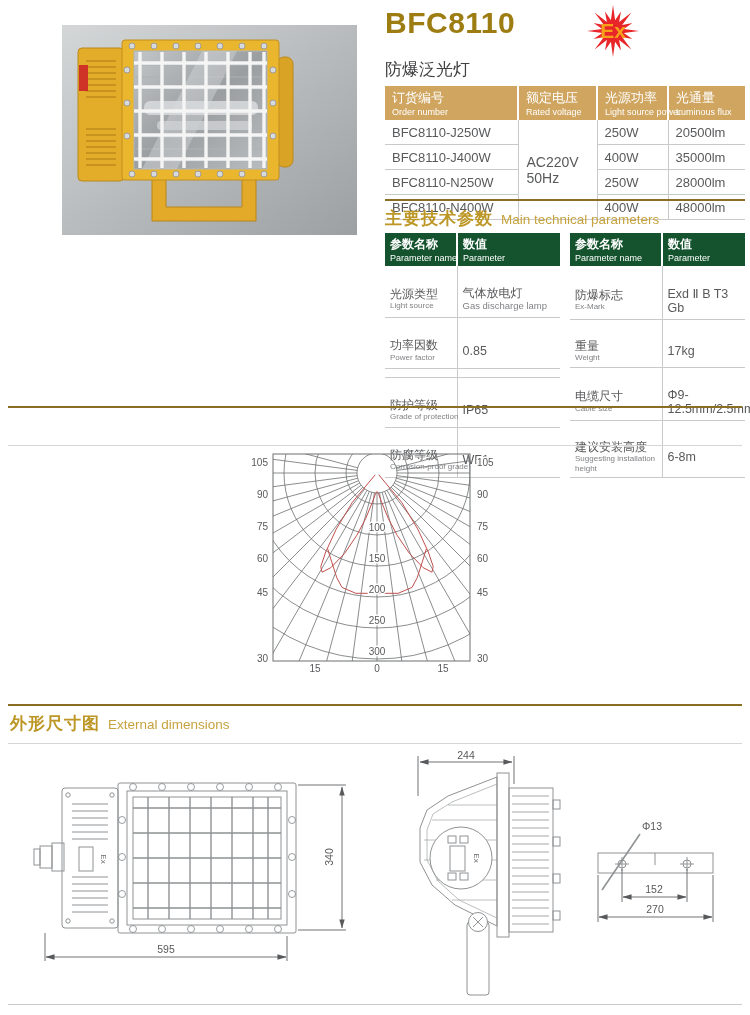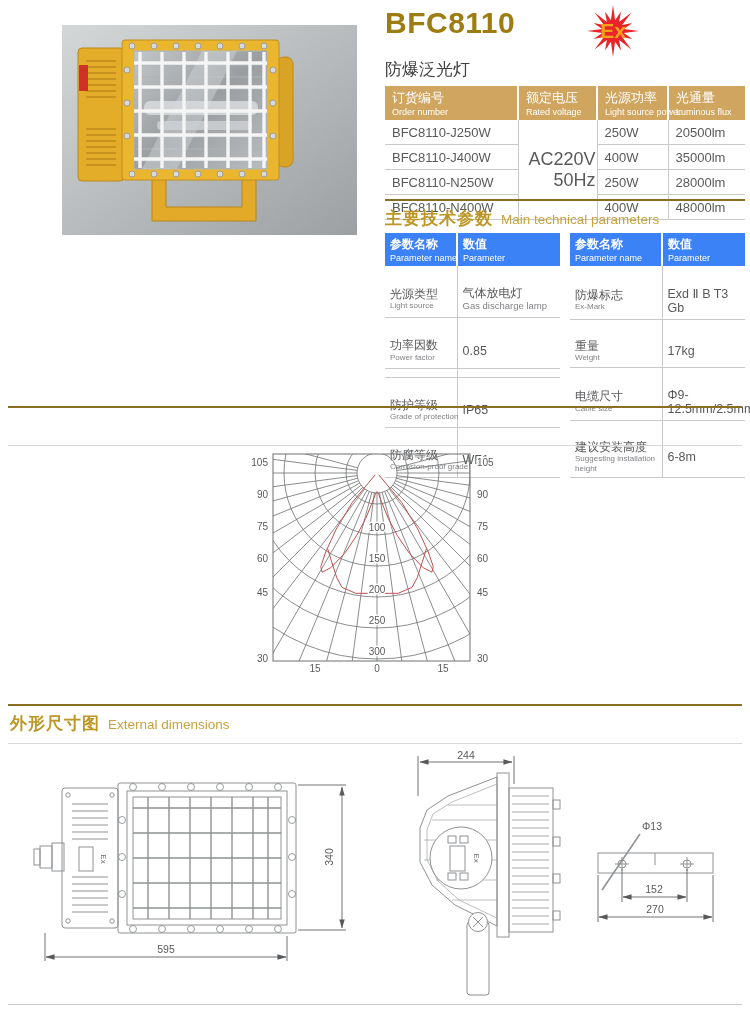--- a/index.html
+++ b/index.html
@@ -15,32 +15,32 @@
   
   table.order{border-collapse:collapse;width:360px;table-layout:fixed;}
   table.order th{background:#cfa55f;color:#fff;text-align:left;vertical-align:top;
     padding:3px 0 3px 7px;border-right:2px solid #fff;}
   table.order th:last-child{border-right:none;}
   table.order th .cn{font-size:13px;font-weight:normal;display:block;}
   table.order th .en{font-size:9px;font-weight:normal;display:block;white-space:nowrap;}
   table.order td{border-bottom:1px solid #c9c9c9;font-size:13px;color:#58595b;
     height:22px;padding-left:7px;border-right:1px solid #c9c9c9;}
   table.order td:last-child{border-right:none;}
-  table.order td.vol{text-align:right;padding-left:8px;font-size:18px;border-bottom:1px solid #c9c9c9;}
+  table.order td.vol{text-align:left;padding-left:8px;font-size:14px;border-bottom:1px solid #c9c9c9;}
 
   
   .rule-gold{background:#8a6e24;height:2px;}
   .rule-gray{background:#d6d6d6;height:1px;}
   .sec-title .cn{font-size:17px;font-weight:bold;color:#bd9726;letter-spacing:1px;}
   .sec-title .en{font-size:13.5px;color:#c6a33e;margin-left:8px;}
 
   
   .tech-wrap{display:flex;gap:10px;}
   table.tech{border-collapse:collapse;width:175px;table-layout:fixed;}
-  table.tech th{background:#3b82f6;color:#fff;text-align:left;vertical-align:top;
+  table.tech th{background:#14532d;color:#fff;text-align:left;vertical-align:top;
     padding:3px 0 3px 5px;border-right:2px solid #fff;}
   table.tech th:last-child{border-right:none;}
   table.tech th .cn{font-size:12px;font-weight:bold;display:block;}
   table.tech th .en{font-size:9px;font-weight:normal;display:block;white-space:nowrap;}
   table.tech td{border-bottom:1px solid #c9c9c9;vertical-align:middle;padding:20px 0 4px 5px;}
   table.tech td.val{border-left:1px solid #c9c9c9;font-size:12.5px;color:#58595b;}
   table.tech .pcn{font-size:12px;color:#58595b;display:block;line-height:1.1;}
   table.tech .pen{font-size:8px;color:#808285;display:block;white-space:nowrap;line-height:1.2;}
   table.tech tr.spacer td{height:8px;padding:0;}
 

